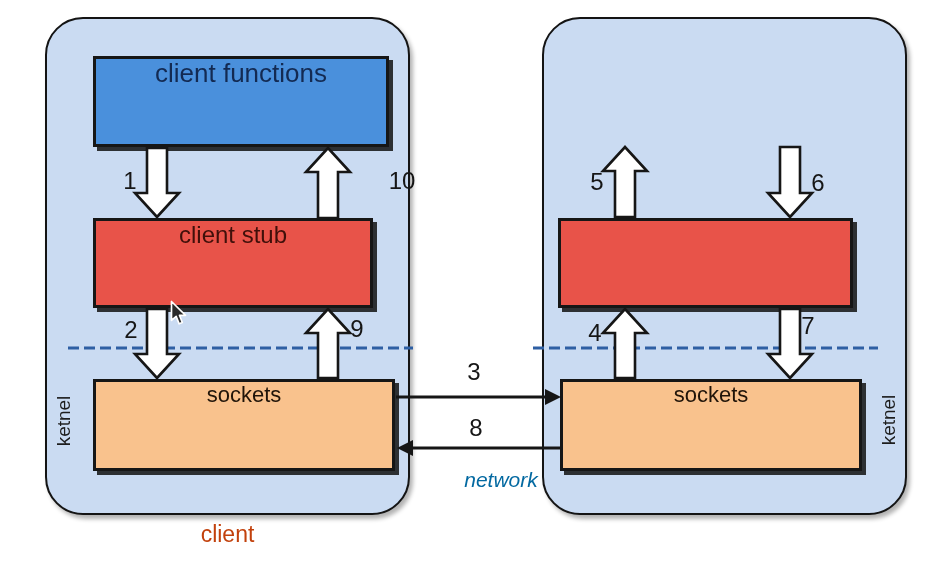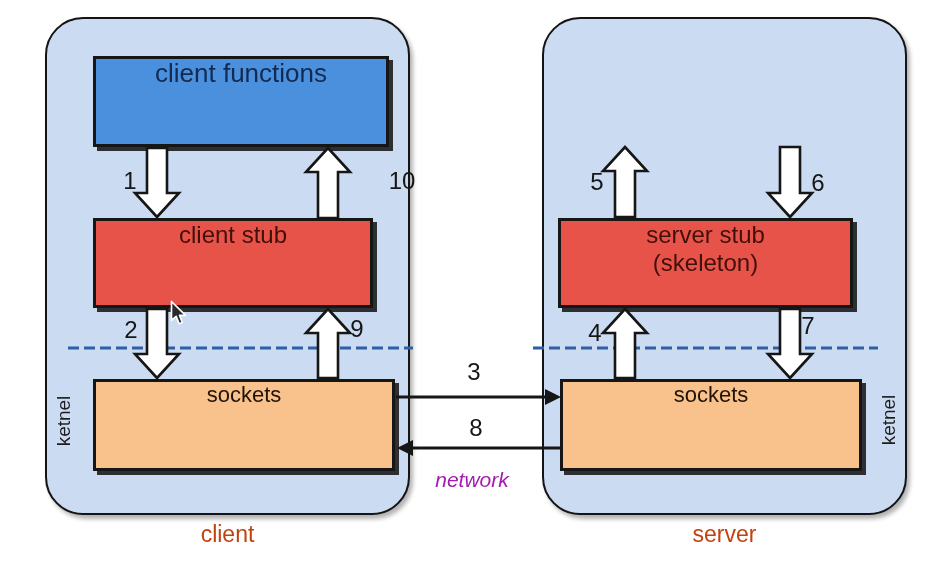--- a/index.html
+++ b/index.html
@@ -43,21 +43,21 @@
   .panel-label{
     position:absolute; top:521px; width:365px; text-align:center;
     font-size:23px; color:#c2410c;
   }
   .kernel-label{
     position:absolute; width:80px; height:22px; text-align:center;
     font-size:19px; color:#1d1d1d; transform:rotate(-90deg);
   }
   .network-label{
     position:absolute; left:412px; top:468px; width:120px; text-align:center;
-    font-style:italic; font-size:21px; color:#a21caf;
+    font-style:italic; font-size:21px; color:#0369a1;padding-left:29px;
   }
   .cursor{position:absolute; left:170px; top:300px;}
 </style>
 </head>
 <body>
 
 <div class="page">
 
   <div class="panel left"></div>
   <div class="panel right"></div>
@@ -67,22 +67,21 @@
   </div>
   <div class="box stub" style="left:93px; top:218px; width:280px; height:90px;">
     <span>client stub</span>
   </div>
   <div class="box sock" style="left:93px; top:379px; width:302px; height:92px;">
     <span>sockets</span>
   </div>
 
   <div class="box stub" style="left:558px; top:218px; width:295px; height:90px;">
     <span>
-      <span>server stub</span><br>
-      <span>(skeleton)</span>
+      <br>
     </span>
   </div>
   <div class="box sock" style="left:560px; top:379px; width:302px; height:92px;">
     <span>sockets</span>
   </div>
 
   <svg class="overlay" width="930" height="562" viewBox="0 0 930 562" aria-hidden="true">
     <line class="dash" x1="68" y1="348" x2="413" y2="348"></line>
     <line class="dash" x1="533" y1="348" x2="878" y2="348"></line>
 
@@ -115,19 +114,18 @@
   <div class="num" style="left:793px; top:313px;">7</div>
   <div class="num" style="left:459px; top:359px;">3</div>
   <div class="num" style="left:461px; top:415px;">8</div>
 
   <div class="kernel-label" style="left:24px; top:410px;">ketnel</div>
   <div class="kernel-label" style="left:849px; top:409px;">ketnel</div>
 
   <div class="network-label">network</div>
 
   <div class="panel-label" style="left:45px;">client</div>
-  <div class="panel-label" style="left:542px;">server</div>
 
   <svg class="cursor" width="18" height="27" viewBox="0 0 12 18" aria-hidden="true">
     <path d="M1,1 L1,13.6 L4.1,10.9 L6.1,15.9 L8.2,15 L6.3,10.2 L10.4,10.2 Z" fill="#2a2a2a" stroke="#ffffff" stroke-width="1.1" stroke-linejoin="round"></path>
   </svg>
 
 </div>
 
 </body></html>

